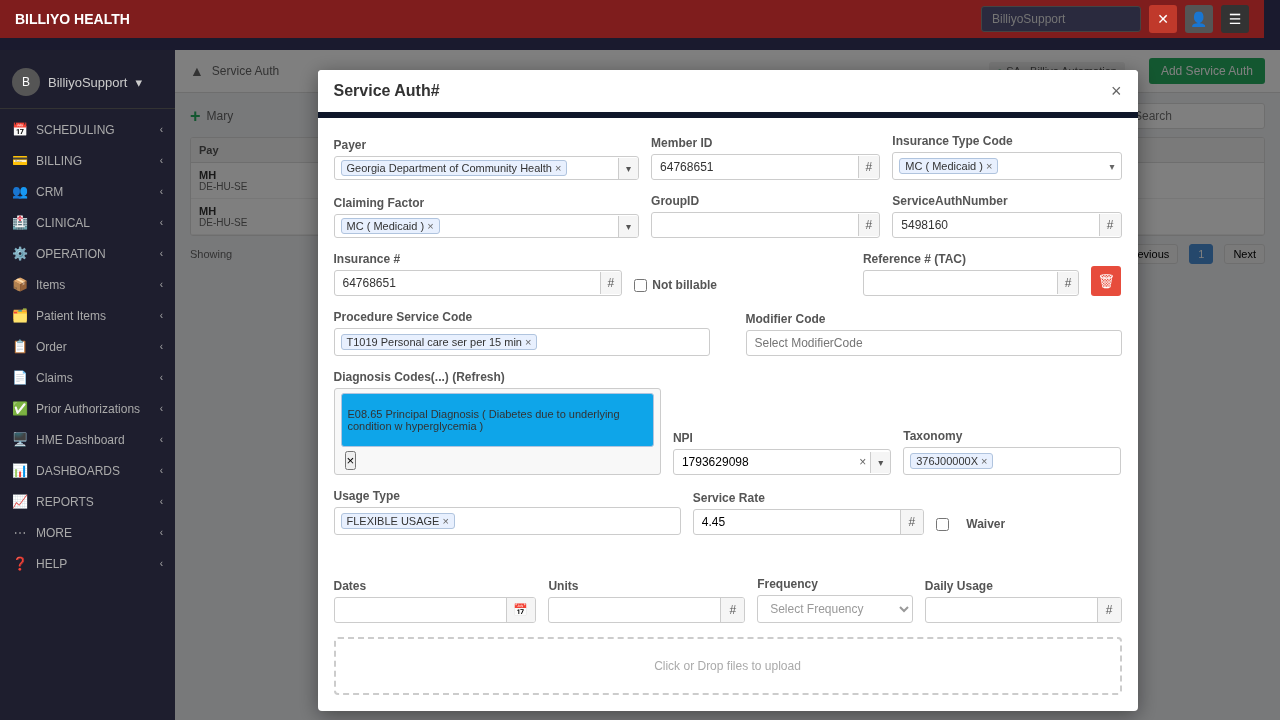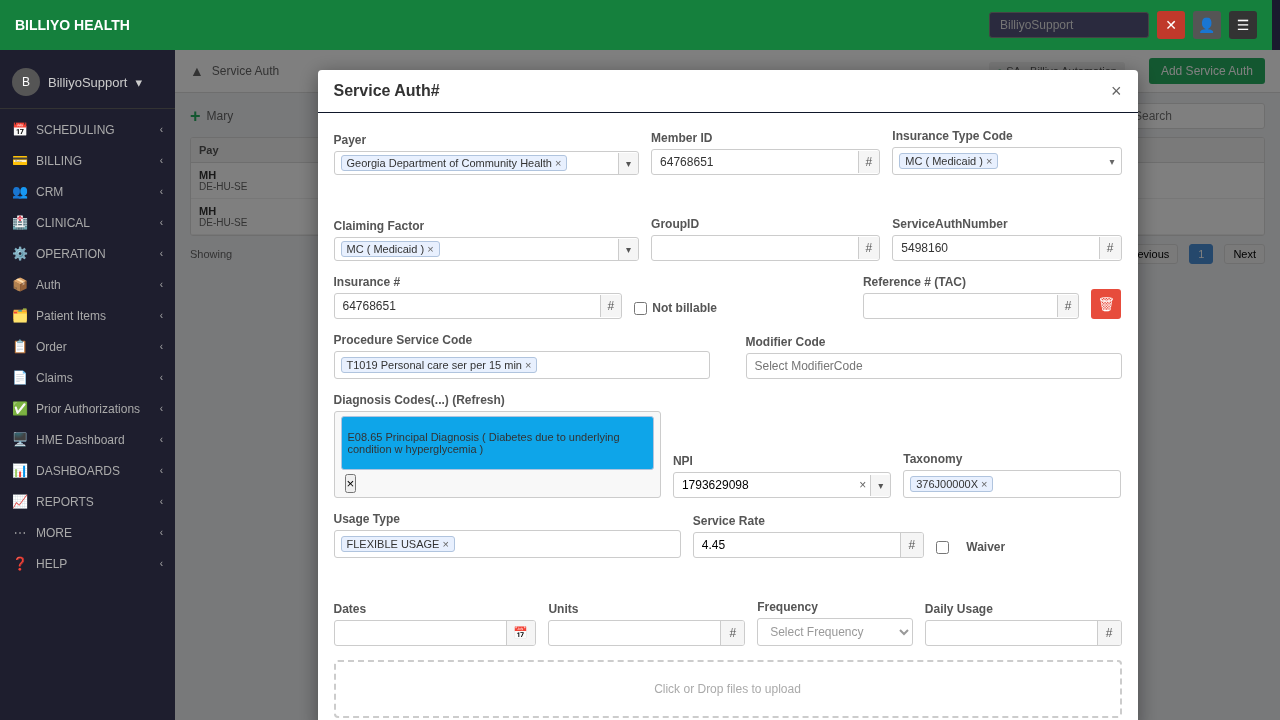--- a/index.html
+++ b/index.html
@@ -1,27 +1,27 @@
 <!DOCTYPE html>
 <html><head>
   <meta charset="utf-8">
   <style>
     * { box-sizing: border-box; margin: 0; padding: 0; }
     body { font-family: Arial, sans-serif; font-size: 13px; background: #1a1a2e; color: #333; overflow: hidden; width: 1280px; height: 720px; }
 
     
     .top-nav {
-      background: #15803d;
-      height: 50px;
+      background: #7f1d1d;
+      height: 38px;
       display: flex;
       align-items: center;
       padding: 0 15px;
       justify-content: space-between;
       position: fixed;
-      top: 0; left: 0; right: 8px;
+      top: 0; left: 0; right: 16px;
       z-index: 1000;
     }
     .top-nav-brand { color: #fff; font-size: 14px; font-weight: bold; }
     .top-nav-right { display: flex; align-items: center; gap: 8px; }
     .search-box-top {
       background: #2a2a3e;
       border: 1px solid #444;
       color: #ccc;
       padding: 5px 10px;
       border-radius: 3px;
@@ -97,21 +97,21 @@
       background: #fff;
       border-radius: 4px;
       width: 820px;
       max-height: 660px;
       overflow-y: auto;
       box-shadow: 0 4px 20px rgba(0,0,0,0.4);
       position: relative;
     }
     .modal-header {
       padding: 12px 16px;
-      border-bottom: 1px solid #0f172a;
+      border-bottom: 6px solid #0f172a;
       display: flex;
       align-items: center;
       justify-content: space-between;
       background: #fff;
     }
     .modal-title { font-size: 16px; font-weight: bold; color: #333; }
     .modal-close {
       background: none; border: none;
       font-size: 18px; cursor: pointer;
       color: #666; line-height: 1;
@@ -409,21 +409,21 @@
     <span>CLINICAL</span>
     <span class="si-arrow">‹</span>
   </div>
   <div class="sidebar-item">
     <span class="si-icon">⚙️</span>
     <span>OPERATION</span>
     <span class="si-arrow">‹</span>
   </div>
   <div class="sidebar-item">
     <span class="si-icon">📦</span>
-    <span>Auth</span>
+    <span>Items</span>
     <span class="si-arrow">‹</span>
   </div>
   <div class="sidebar-item">
     <span class="si-icon">🗂️</span>
     <span>Patient Items</span>
     <span class="si-arrow">‹</span>
   </div>
   <div class="sidebar-item">
     <span class="si-icon">📋</span>
     <span>Order</span>
@@ -594,21 +594,21 @@
           <div class="payer-select-wrap">
             <div class="payer-select-inner">
               <span class="tag">
                 <span>MC ( Medicaid )</span>
                 <button class="tag-remove">×</button>
               </span>
             </div>
             <span class="payer-dropdown-arrow">▾</span>
           </div>
         </div>
-        <div class="form-group" style="flex:1.5;margin-top:28px;">
+        <div class="form-group" style="flex:1.5;">
           <label>GroupID</label>
           <div class="input-hash-wrap">
             <input type="text" value="" style="">
             <span class="hash-btn">#</span>
           </div>
         </div>
         <div class="form-group" style="flex:1.5;">
           <label>ServiceAuthNumber</label>
           <div class="input-hash-wrap">
             <input type="text" value="5498160" style="">

